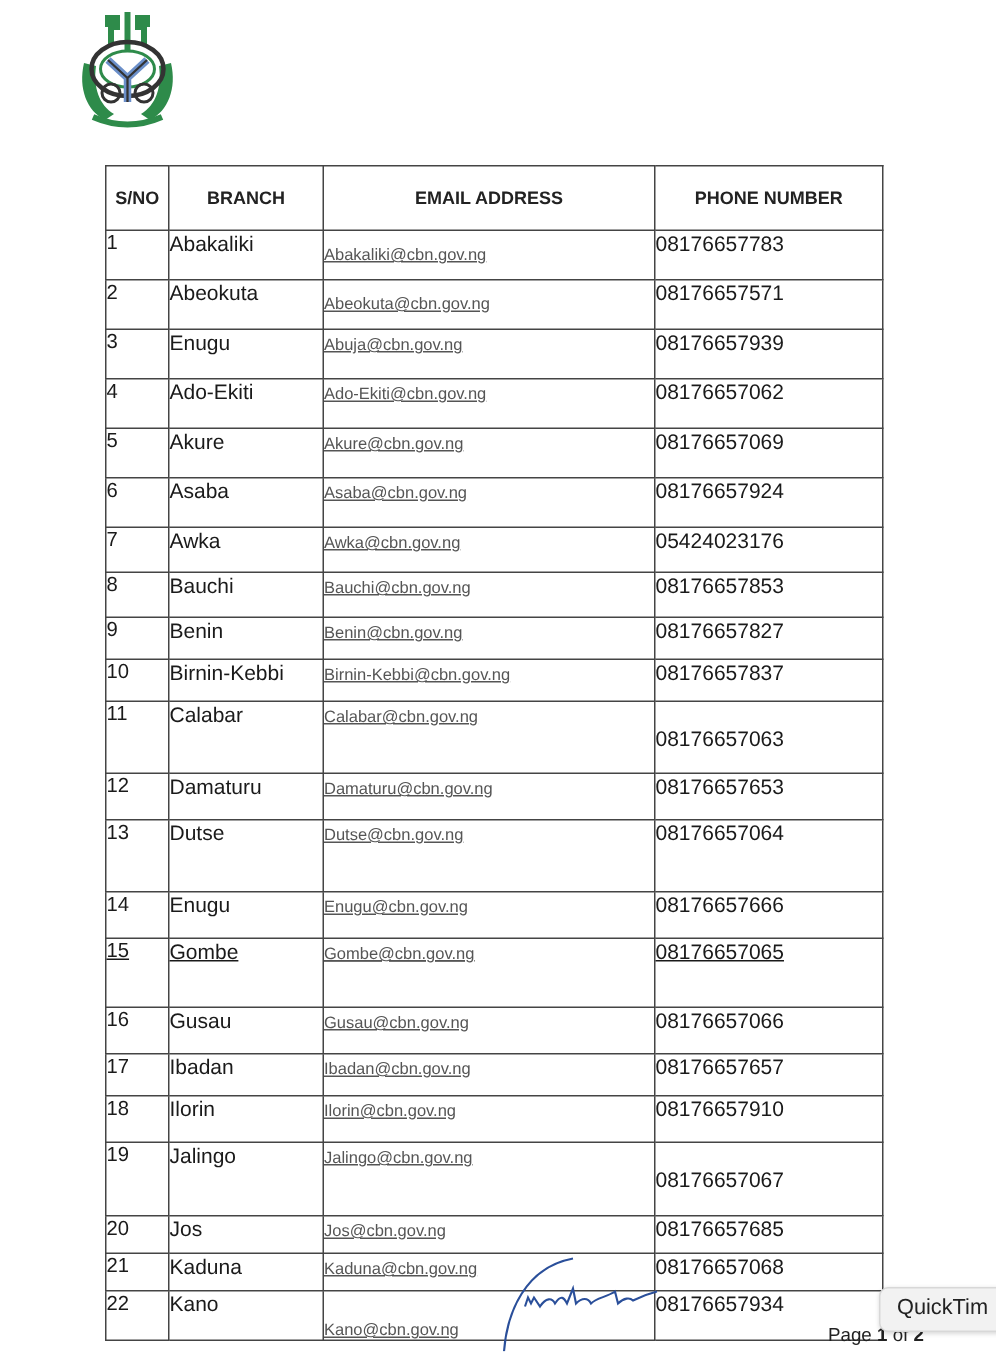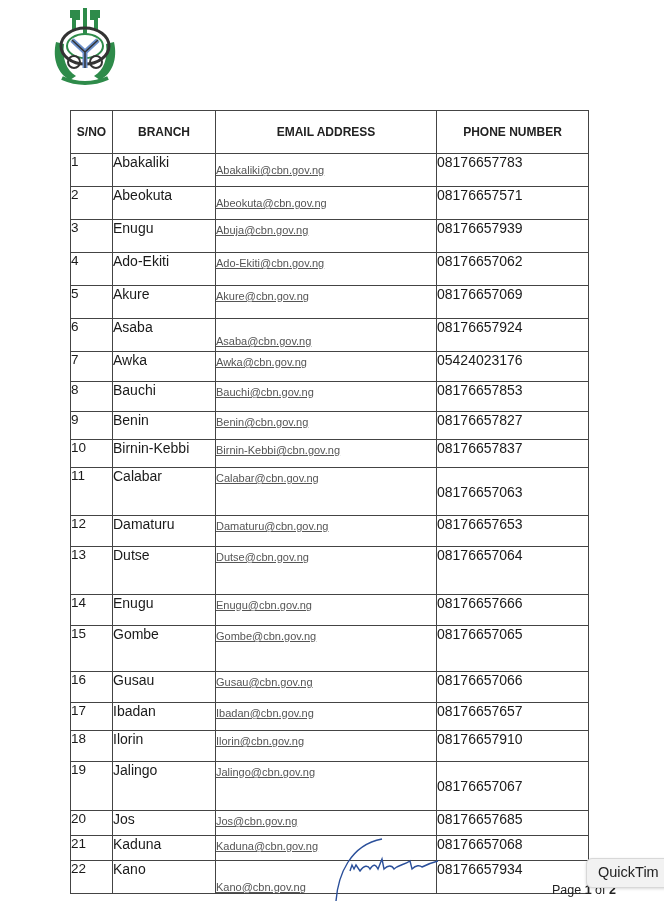--- a/index.html
+++ b/index.html
@@ -85,21 +85,21 @@
       </tr>
       <tr style="height: 33px;">
         <td class="sno"><span>5</span></td>
         <td class="branch"><span>Akure</span></td>
         <td class="email" style="padding-top: 4px;"><span>Akure@cbn.gov.ng</span></td>
         <td class="phone"><span>08176657069</span></td>
       </tr>
       <tr style="height: 33px;">
         <td class="sno"><span>6</span></td>
         <td class="branch"><span>Asaba</span></td>
-        <td class="email" style="padding-top: 16px;"><span>Asaba@cbn.gov.ng</span></td>
+        <td class="email" style="padding-top: 4px;"><span>Asaba@cbn.gov.ng</span></td>
         <td class="phone"><span>08176657924</span></td>
       </tr>
       <tr style="height: 30px;">
         <td class="sno"><span>7</span></td>
         <td class="branch"><span>Awka</span></td>
         <td class="email" style="padding-top: 4px;"><span>Awka@cbn.gov.ng</span></td>
         <td class="phone"><span>05424023176</span></td>
       </tr>
       <tr style="height: 30px;">
         <td class="sno"><span>8</span></td>
@@ -136,21 +136,21 @@
         <td class="branch"><span>Dutse</span></td>
         <td class="email" style="padding-top: 4px;"><span>Dutse@cbn.gov.ng</span></td>
         <td class="phone"><span>08176657064</span></td>
       </tr>
       <tr style="height: 31px;">
         <td class="sno"><span>14</span></td>
         <td class="branch"><span>Enugu</span></td>
         <td class="email" style="padding-top: 4px;"><span>Enugu@cbn.gov.ng</span></td>
         <td class="phone"><span>08176657666</span></td>
       </tr>
-      <tr style="height: 46px;">
+      <tr style="height: 46px; text-decoration: underline;">
         <td class="sno"><span>15</span></td>
         <td class="branch"><span>Gombe</span></td>
         <td class="email" style="padding-top: 4px;"><span>Gombe@cbn.gov.ng</span></td>
         <td class="phone"><span>08176657065</span></td>
       </tr>
       <tr style="height: 31px;">
         <td class="sno"><span>16</span></td>
         <td class="branch"><span>Gusau</span></td>
         <td class="email" style="padding-top: 4px;"><span>Gusau@cbn.gov.ng</span></td>
         <td class="phone"><span>08176657066</span></td>

